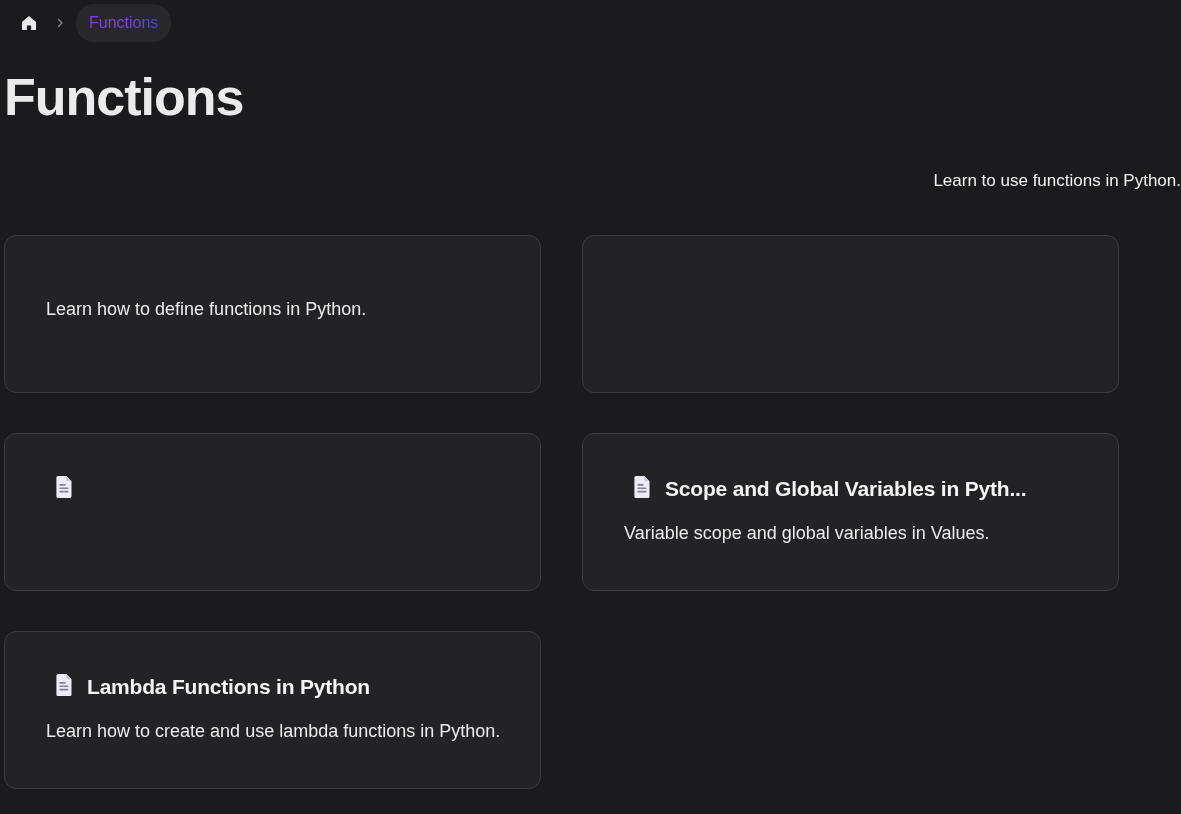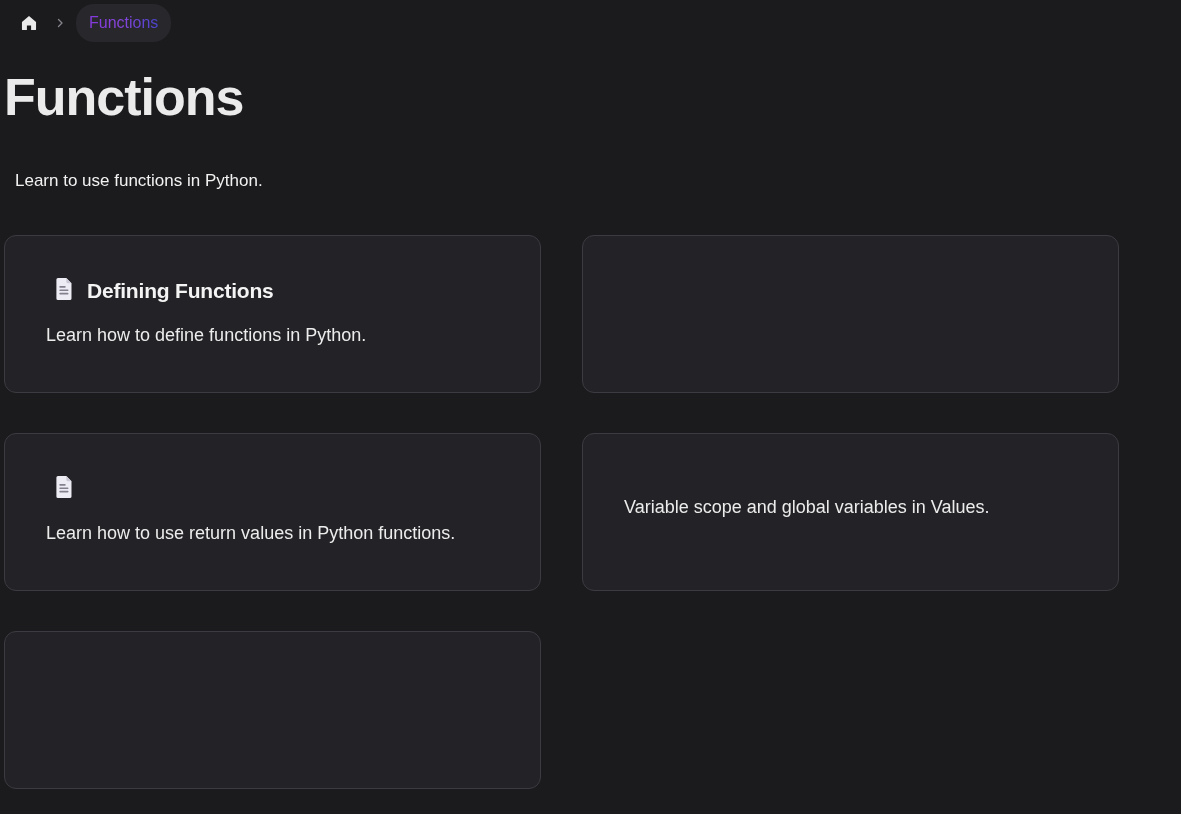--- a/index.html
+++ b/index.html
@@ -54,24 +54,25 @@
   
   .page-title {
     margin: 24px 0 0 4px;
     font-size: 52px;
     line-height: 62px;
     font-weight: 700;
     letter-spacing: -1px;
     color: #ebebeb;
   }
   .page-description {
-    margin: 41px 0 0 15px;
+    margin: 41px 0 0 5px;
     font-size: 17px;
     line-height: 24px;
     color: #f2f2f2;
+    text-align: right;
   }
 
   
   .card-grid {
     margin: 42px 0 0 4px;
     display: grid;
     grid-template-columns: 537px 537px;
     column-gap: 41px;
     row-gap: 40px;
   }
@@ -129,53 +130,65 @@
     <span class="bc-current">Functions</span>
   </span>
 </nav>
 
 <h1 class="page-title">Functions</h1>
 <p class="page-description">Learn to use functions in Python.</p>
 
 <div class="card-grid">
 
   <div class="card">
-    <div class="card-title-row">
-      <span class="doc-icon">
-        <svg width="20" height="24" viewBox="0 0 20 24">
-          <path d="M4 1 H12.3 L17.5 6.2 V21.4 A1.6 1.6 0 0 1 15.9 23 H4 A1.6 1.6 0 0 1 2.4 21.4 V2.6 A1.6 1.6 0 0 1 4 1 Z" fill="#edebf3"></path>
-          <path d="M12.3 1 V4.8 A1.4 1.4 0 0 0 13.7 6.2 H17.5 Z" fill="#cbc8d6"></path>
-          <rect x="5.3" y="9" width="6.4" height="1.7" rx="0.8" fill="#83818d"></rect>
-          <rect x="5.3" y="12.4" width="9.2" height="1.7" rx="0.8" fill="#83818d"></rect>
-          <rect x="5.3" y="15.8" width="9.2" height="1.7" rx="0.8" fill="#83818d"></rect>
-        </svg>
-      </span>
-      <span class="card-title">Defining Functions</span>
-    </div>
     <p class="card-description">Learn how to define functions in Python.</p>
   </div>
 
   <div class="card">
   </div>
 
   <div class="card">
     <div class="card-title-row">
       <span class="doc-icon">
         <svg width="20" height="24" viewBox="0 0 20 24">
           <path d="M4 1 H12.3 L17.5 6.2 V21.4 A1.6 1.6 0 0 1 15.9 23 H4 A1.6 1.6 0 0 1 2.4 21.4 V2.6 A1.6 1.6 0 0 1 4 1 Z" fill="#edebf3"></path>
           <path d="M12.3 1 V4.8 A1.4 1.4 0 0 0 13.7 6.2 H17.5 Z" fill="#cbc8d6"></path>
           <rect x="5.3" y="9" width="6.4" height="1.7" rx="0.8" fill="#83818d"></rect>
           <rect x="5.3" y="12.4" width="9.2" height="1.7" rx="0.8" fill="#83818d"></rect>
           <rect x="5.3" y="15.8" width="9.2" height="1.7" rx="0.8" fill="#83818d"></rect>
         </svg>
       </span>
     </div>
-    <p class="card-description">Learn how to use return values in Python functions.</p>
   </div>
 
   <div class="card">
+    <div class="card-title-row">
+      <span class="doc-icon">
+        <svg width="20" height="24" viewBox="0 0 20 24">
+          <path d="M4 1 H12.3 L17.5 6.2 V21.4 A1.6 1.6 0 0 1 15.9 23 H4 A1.6 1.6 0 0 1 2.4 21.4 V2.6 A1.6 1.6 0 0 1 4 1 Z" fill="#edebf3"></path>
+          <path d="M12.3 1 V4.8 A1.4 1.4 0 0 0 13.7 6.2 H17.5 Z" fill="#cbc8d6"></path>
+          <rect x="5.3" y="9" width="6.4" height="1.7" rx="0.8" fill="#83818d"></rect>
+          <rect x="5.3" y="12.4" width="9.2" height="1.7" rx="0.8" fill="#83818d"></rect>
+          <rect x="5.3" y="15.8" width="9.2" height="1.7" rx="0.8" fill="#83818d"></rect>
+        </svg>
+      </span>
+      <span class="card-title">Scope and Global Variables in Pyth...</span>
+    </div>
     <p class="card-description">Variable scope and global variables in Values.</p>
   </div>
 
   <div class="card">
+    <div class="card-title-row">
+      <span class="doc-icon">
+        <svg width="20" height="24" viewBox="0 0 20 24">
+          <path d="M4 1 H12.3 L17.5 6.2 V21.4 A1.6 1.6 0 0 1 15.9 23 H4 A1.6 1.6 0 0 1 2.4 21.4 V2.6 A1.6 1.6 0 0 1 4 1 Z" fill="#edebf3"></path>
+          <path d="M12.3 1 V4.8 A1.4 1.4 0 0 0 13.7 6.2 H17.5 Z" fill="#cbc8d6"></path>
+          <rect x="5.3" y="9" width="6.4" height="1.7" rx="0.8" fill="#83818d"></rect>
+          <rect x="5.3" y="12.4" width="9.2" height="1.7" rx="0.8" fill="#83818d"></rect>
+          <rect x="5.3" y="15.8" width="9.2" height="1.7" rx="0.8" fill="#83818d"></rect>
+        </svg>
+      </span>
+      <span class="card-title">Lambda Functions in Python</span>
+    </div>
+    <p class="card-description">Learn how to create and use lambda functions in Python.</p>
   </div>
 
 </div>
 
 </body></html>

